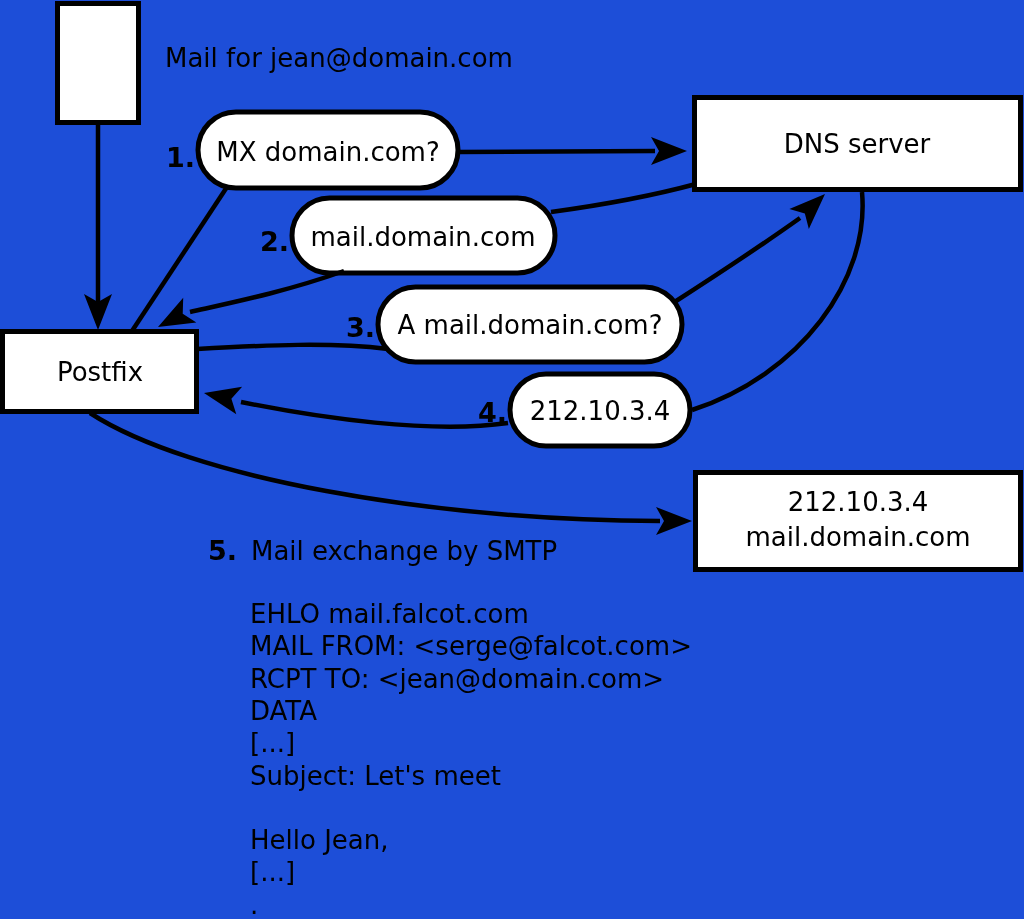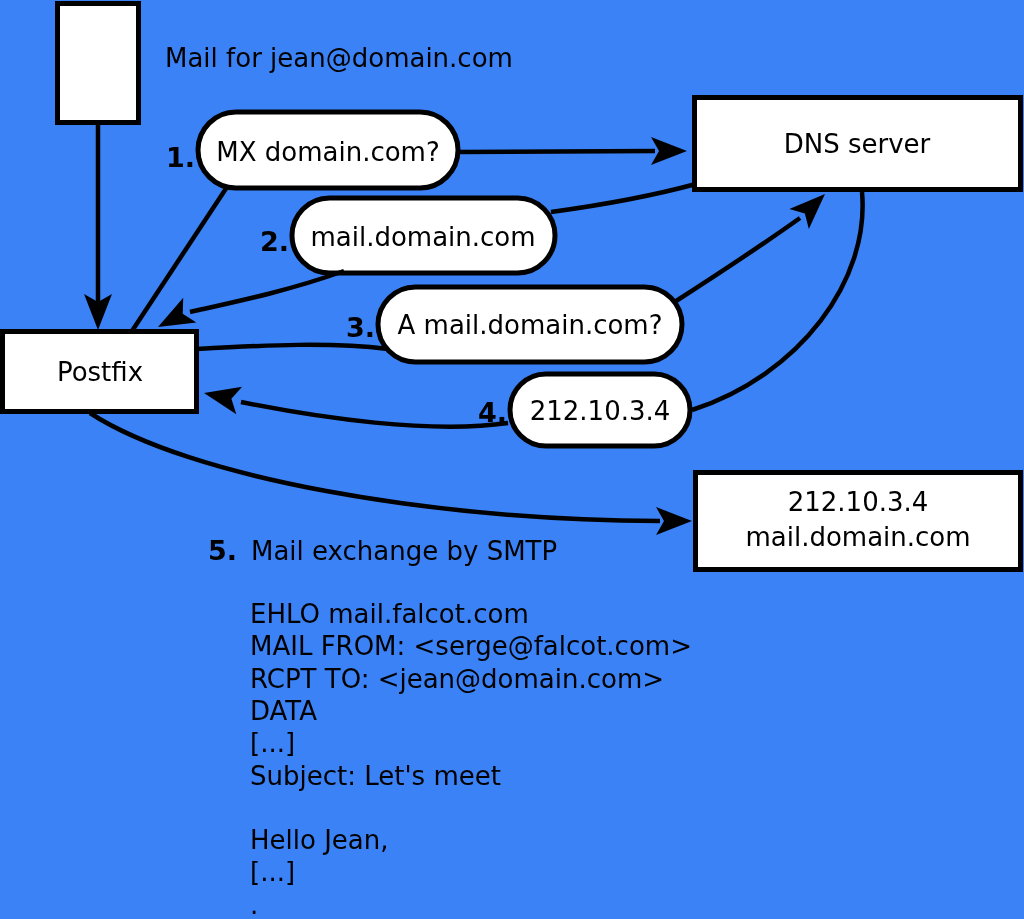--- a/index.html
+++ b/index.html
@@ -4,21 +4,21 @@
 <style>
   html, body {
     margin: 0;
     padding: 0;
     background: #ffffff;
   }
   .canvas {
     position: relative;
     width: 1024px;
     height: 919px;
-    background: #3b82f6;
+    background: #1d4ed8;
     overflow: hidden;
   }
   svg { display: block; }
   svg text {
     font-family: "DejaVu Sans", sans-serif;
     fill: #000000;
   }
   .lbl  { font-size: 26px; }
   .num  { font-size: 27px; font-weight: bold; }
   .smtp { font-size: 26px; }

